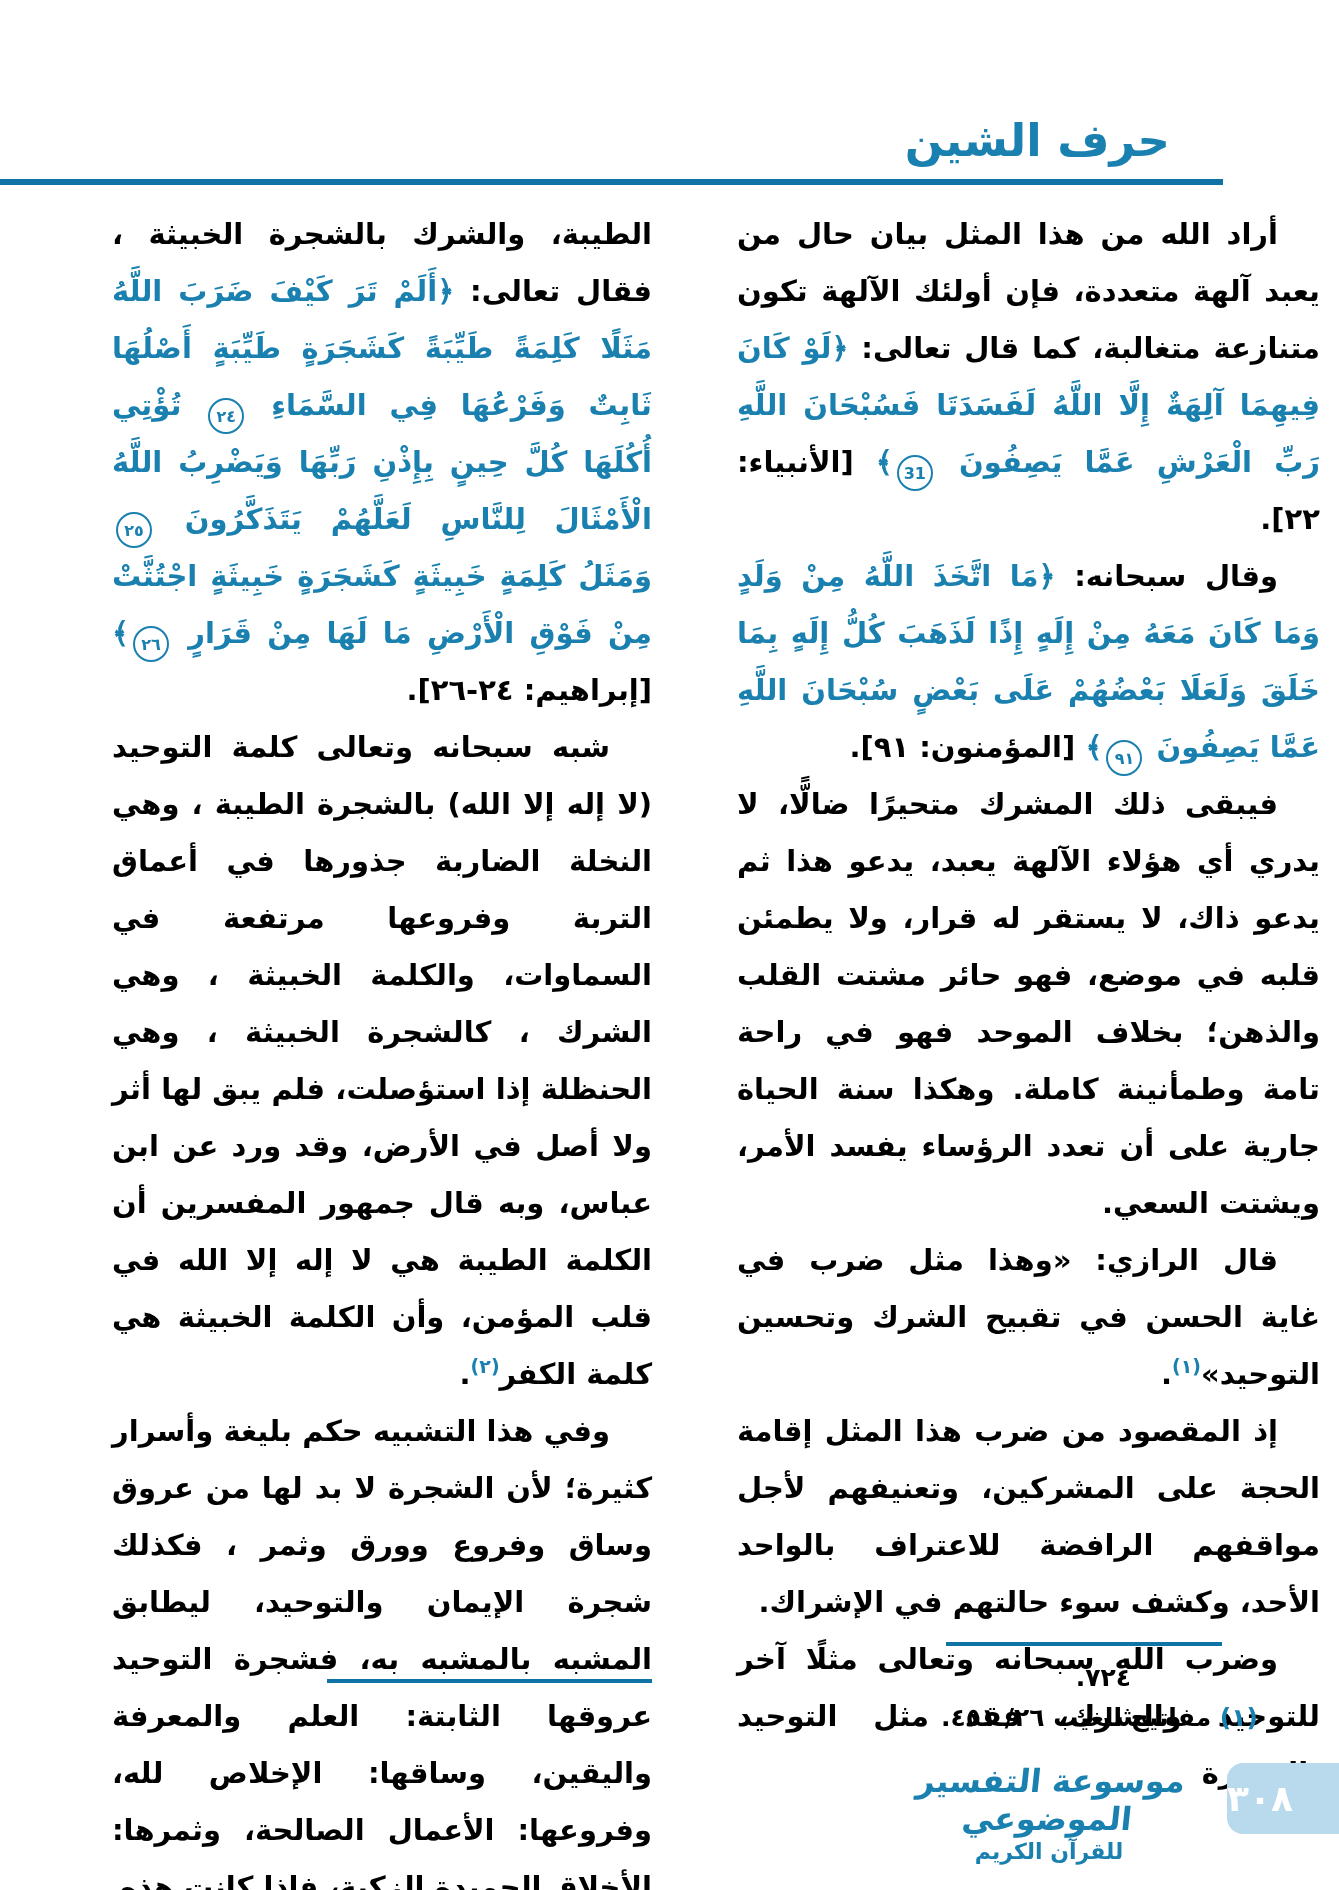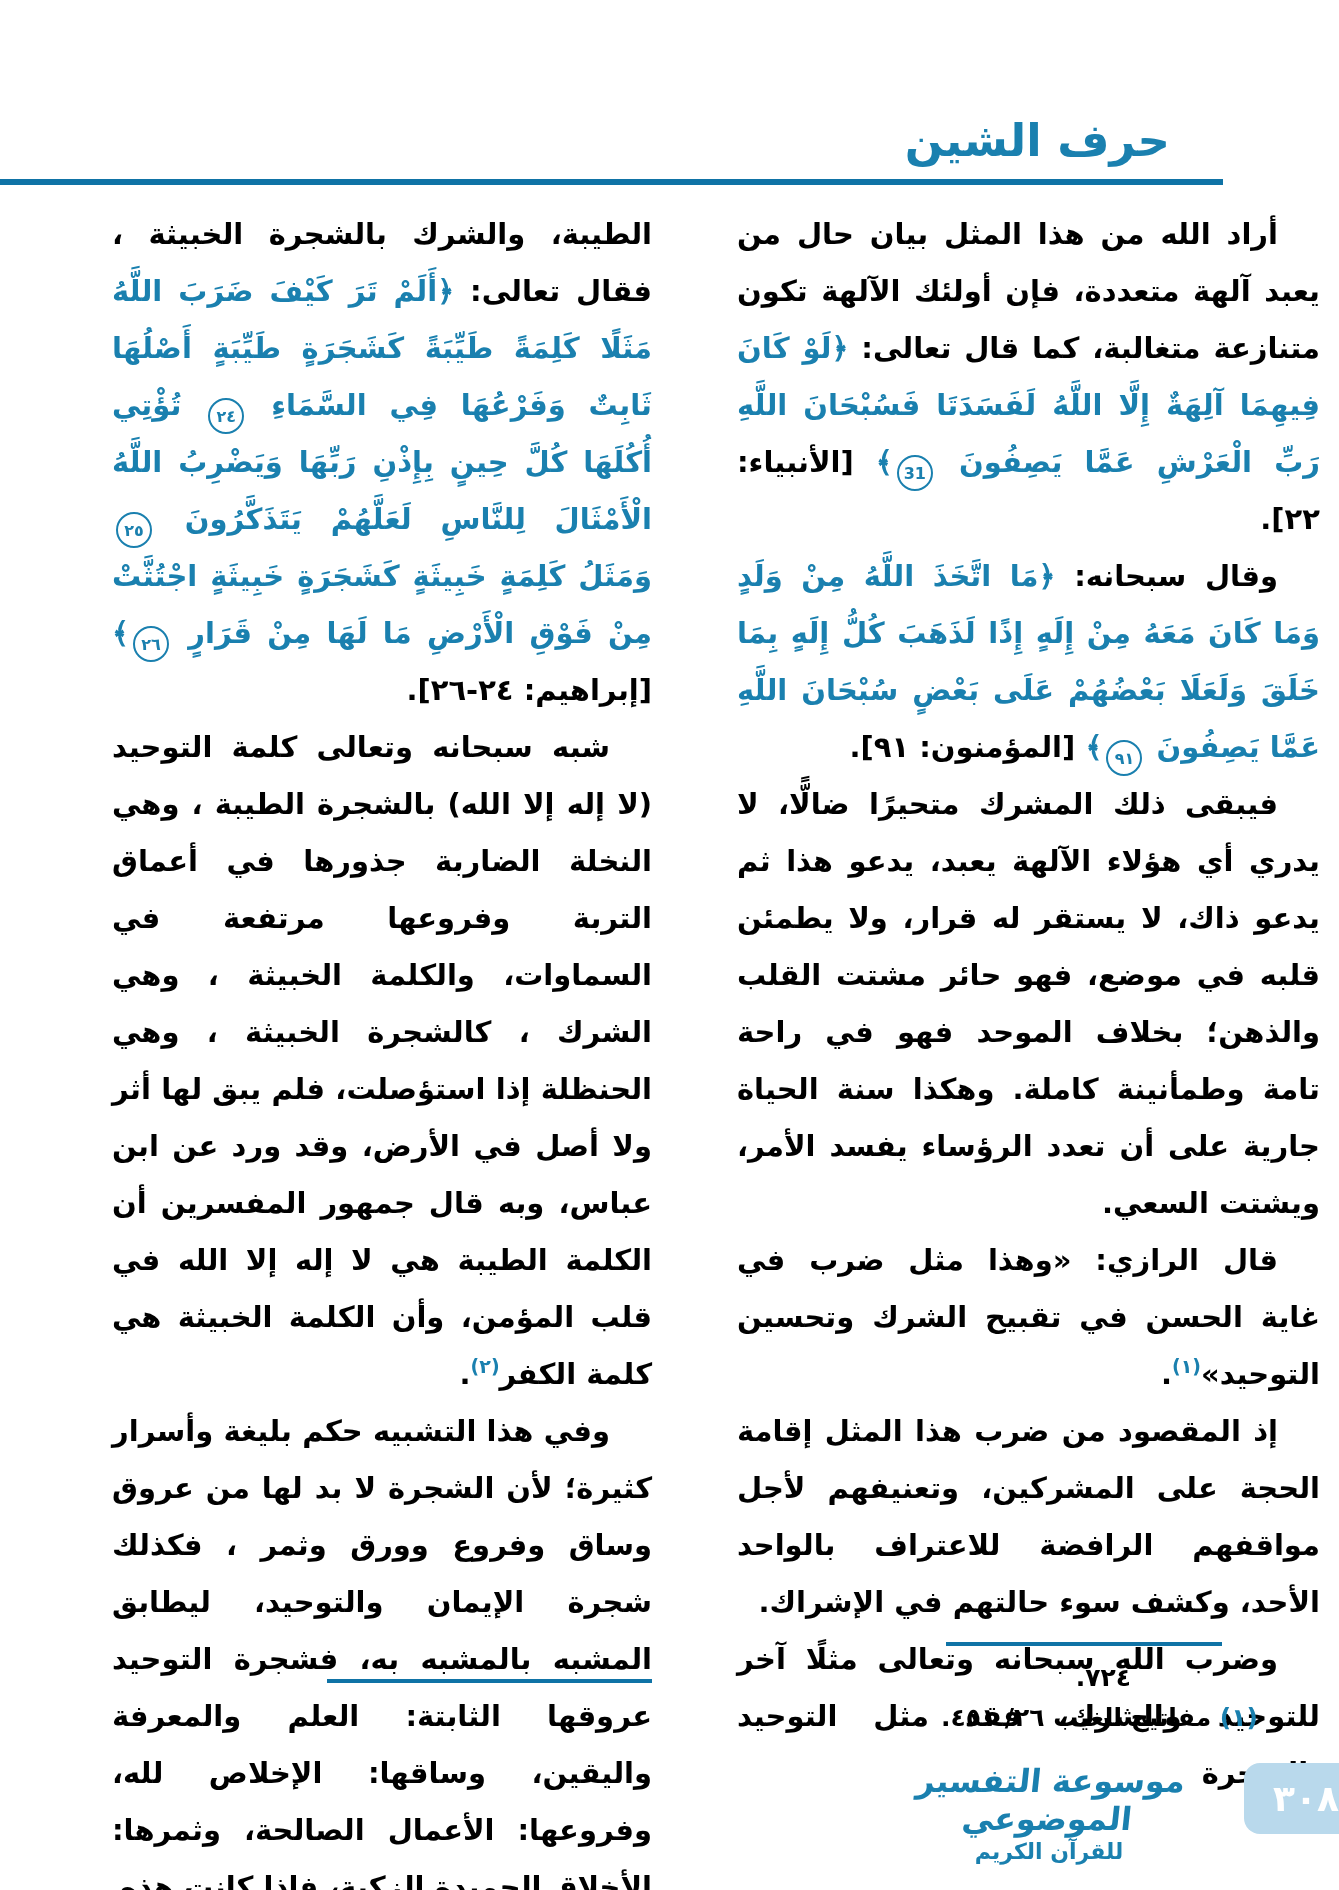--- a/index.html
+++ b/index.html
@@ -54,23 +54,23 @@
   .fn-left .fn-item{padding-right:60px;}
   .fn-marker{color:var(--accent);}
   
   .logo{
     position:absolute;top:1762px;right:155px;width:270px;text-align:center;
     color:var(--accent);
   }
   .logo-title{font-size:32px;font-weight:bold;line-height:38px;transform:skewX(-6deg);}
   .logo-sub{font-size:22px;font-weight:bold;line-height:24px;margin-top:2px;}
   .page-badge{
-    position:absolute;top:1763px;right:0;width:95px;height:71px;
+    position:absolute;top:1763px;right:0;width:112px;height:71px;
     background:var(--badge_bg);border-radius:16px 0 0 16px;
-    display:flex;align-items:center;justify-content:flex-start;
+    display:flex;align-items:center;justify-content:flex-end;
   }
   .page-badge span{color:var(--badge_text);font-size:36px;font-weight:bold;letter-spacing:3px;}
 </style>
 </head>
 <body>
 
 <div class="page">
 
   <div class="chapter-title">حرف الشين</div>
   <div class="header-rule"></div>

